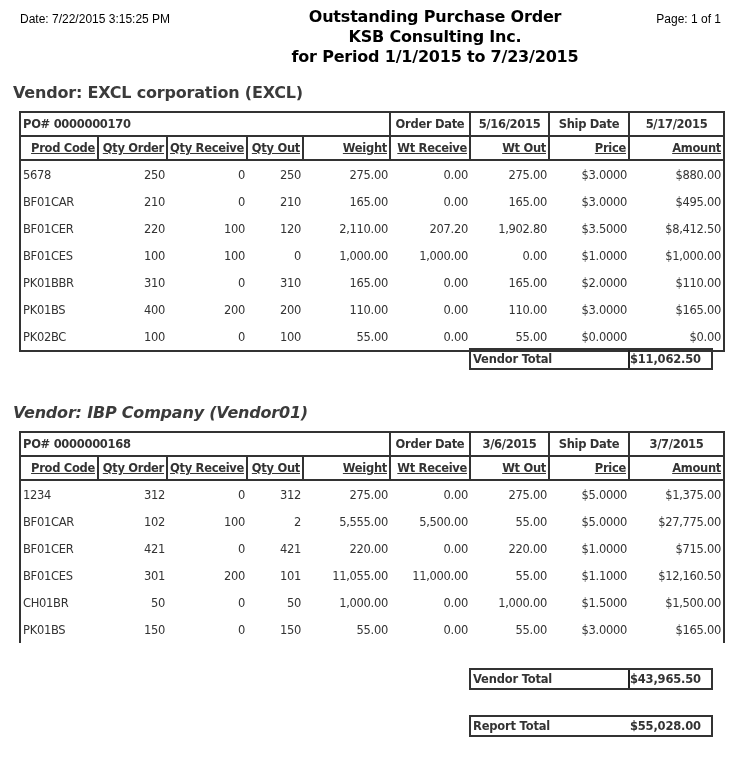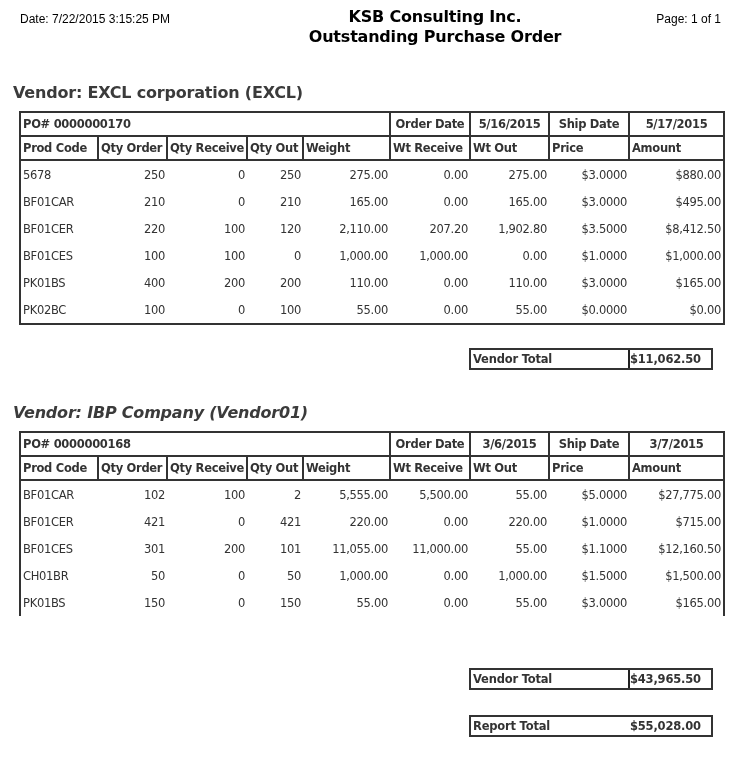--- a/index.html
+++ b/index.html
@@ -6,42 +6,43 @@
   body { width: 743px; height: 772px; position: relative; overflow: hidden;
          font-family: "DejaVu Sans", sans-serif; color: #333333; }
   .hdr-date { position: absolute; left: 20px; top: 12px; font-family: "Liberation Sans", sans-serif; font-size: 12px; color: #000; }
   .hdr-page { position: absolute; right: 22px; top: 12px; font-family: "Liberation Sans", sans-serif; font-size: 12px; color: #000; }
   .hdr-titles { position: absolute; left: 230px; width: 410px; top: 7px; text-align: center; color: #000;
                 font-family: "DejaVu Sans", sans-serif; font-weight: bold; font-size: 16px; line-height: 20px; letter-spacing: -0.2px; }
   .vendor-title { position: absolute; left: 13px; font-weight: bold; font-size: 16px; color: #3b3b3b; letter-spacing: -0.2px; }
   .po-table { position: absolute; left: 19px; width: 704px; border-collapse: collapse; table-layout: fixed; font-size: 11.5px; letter-spacing: -0.3px; }
   .po-table td { padding: 0 2px; height: 27px; white-space: nowrap; overflow: hidden; }
   .po-table tr.po-row td { height: 22px; border-top: 2px solid #333; border-bottom: 2px solid #333; font-weight: bold; }
-  .po-table tr.col-head td { height: 22px; font-weight: bold; text-align: left; border: 2px solid #333; border-top: none; }
+  .po-table tr.col-head td { height: 22px; font-weight: bold; text-align: right; border: 2px solid #333; border-top: none; text-decoration: underline; }
   .po-table tr.po-row td.bx { border-left: 2px solid #333; border-right: 2px solid #333; text-align: center; }
   .po-table tr.po-row td.first { border-left: 2px solid #333; text-align: left; }
   .po-table tr.po-row td.last { border-right: 2px solid #333; }
   .po-table tr.data td { text-align: right; }
   .po-table tr.data td.code { text-align: left; border-left: 2px solid #333; }
   .po-table tr.data td.amt { border-right: 2px solid #333; }
   .po-table tr.data.lastrow td { border-bottom: 2px solid #333; }
   .total-box { position: absolute; left: 469px; width: 244px; height: 22px; border: 2px solid #333; box-sizing: border-box;
                font-weight: bold; font-size: 11.5px; display: flex; align-items: center; letter-spacing: -0.2px; }
   .total-box .lbl { width: 159px; padding-left: 2px; height: 100%; display: flex; align-items: center; border-right: 2px solid #222; box-sizing: border-box; }
   .total-box .val { flex: 1; padding-right: 1px; }
   .report-box .lbl { border-right: none; }
 </style>
 </head>
 <body>
 
 <div class="hdr-date">Date: 7/22/2015 3:15:25 PM</div>
 <div class="hdr-page">Page: 1 of 1</div>
 <div class="hdr-titles">
+  <div>Outstanding Purchase Order</div>
   <div>KSB Consulting Inc.</div>
-  <div>Outstanding Purchase Order</div>
+  <div>for Period 1/1/2015 to 7/23/2015</div>
 </div>
 
 <div class="vendor-title" style="top:83px;">Vendor: EXCL corporation (EXCL)</div>
 <table class="po-table" style="top:111px;">
   <colgroup>
     <col style="width:78px">
       <col style="width:69px">
       <col style="width:80px">
       <col style="width:56px">
       <col style="width:87px">
@@ -109,20 +110,31 @@
         <td>100</td>
         <td>100</td>
         <td>0</td>
         <td>1,000.00</td>
         <td>1,000.00</td>
         <td>0.00</td>
         <td>$1.0000</td>
         <td class="amt">$1,000.00</td>
       </tr>
       <tr class="data">
+        <td class="code">PK01BBR</td>
+        <td>310</td>
+        <td>0</td>
+        <td>310</td>
+        <td>165.00</td>
+        <td>0.00</td>
+        <td>165.00</td>
+        <td>$2.0000</td>
+        <td class="amt">$110.00</td>
+      </tr>
+      <tr class="data">
         <td class="code">PK01BS</td>
         <td>400</td>
         <td>200</td>
         <td>200</td>
         <td>110.00</td>
         <td>0.00</td>
         <td>110.00</td>
         <td>$3.0000</td>
         <td class="amt">$165.00</td>
       </tr>
@@ -172,20 +184,31 @@
     <td>Qty Out</td>
     <td>Weight</td>
     <td>Wt Receive</td>
     <td>Wt Out</td>
     <td>Price</td>
     <td>Amount</td>
   </tr>
   </tbody>
     <tbody>
       <tr class="data">
+        <td class="code">1234</td>
+        <td>312</td>
+        <td>0</td>
+        <td>312</td>
+        <td>275.00</td>
+        <td>0.00</td>
+        <td>275.00</td>
+        <td>$5.0000</td>
+        <td class="amt">$1,375.00</td>
+      </tr>
+      <tr class="data">
         <td class="code">BF01CAR</td>
         <td>102</td>
         <td>100</td>
         <td>2</td>
         <td>5,555.00</td>
         <td>5,500.00</td>
         <td>55.00</td>
         <td>$5.0000</td>
         <td class="amt">$27,775.00</td>
       </tr>

